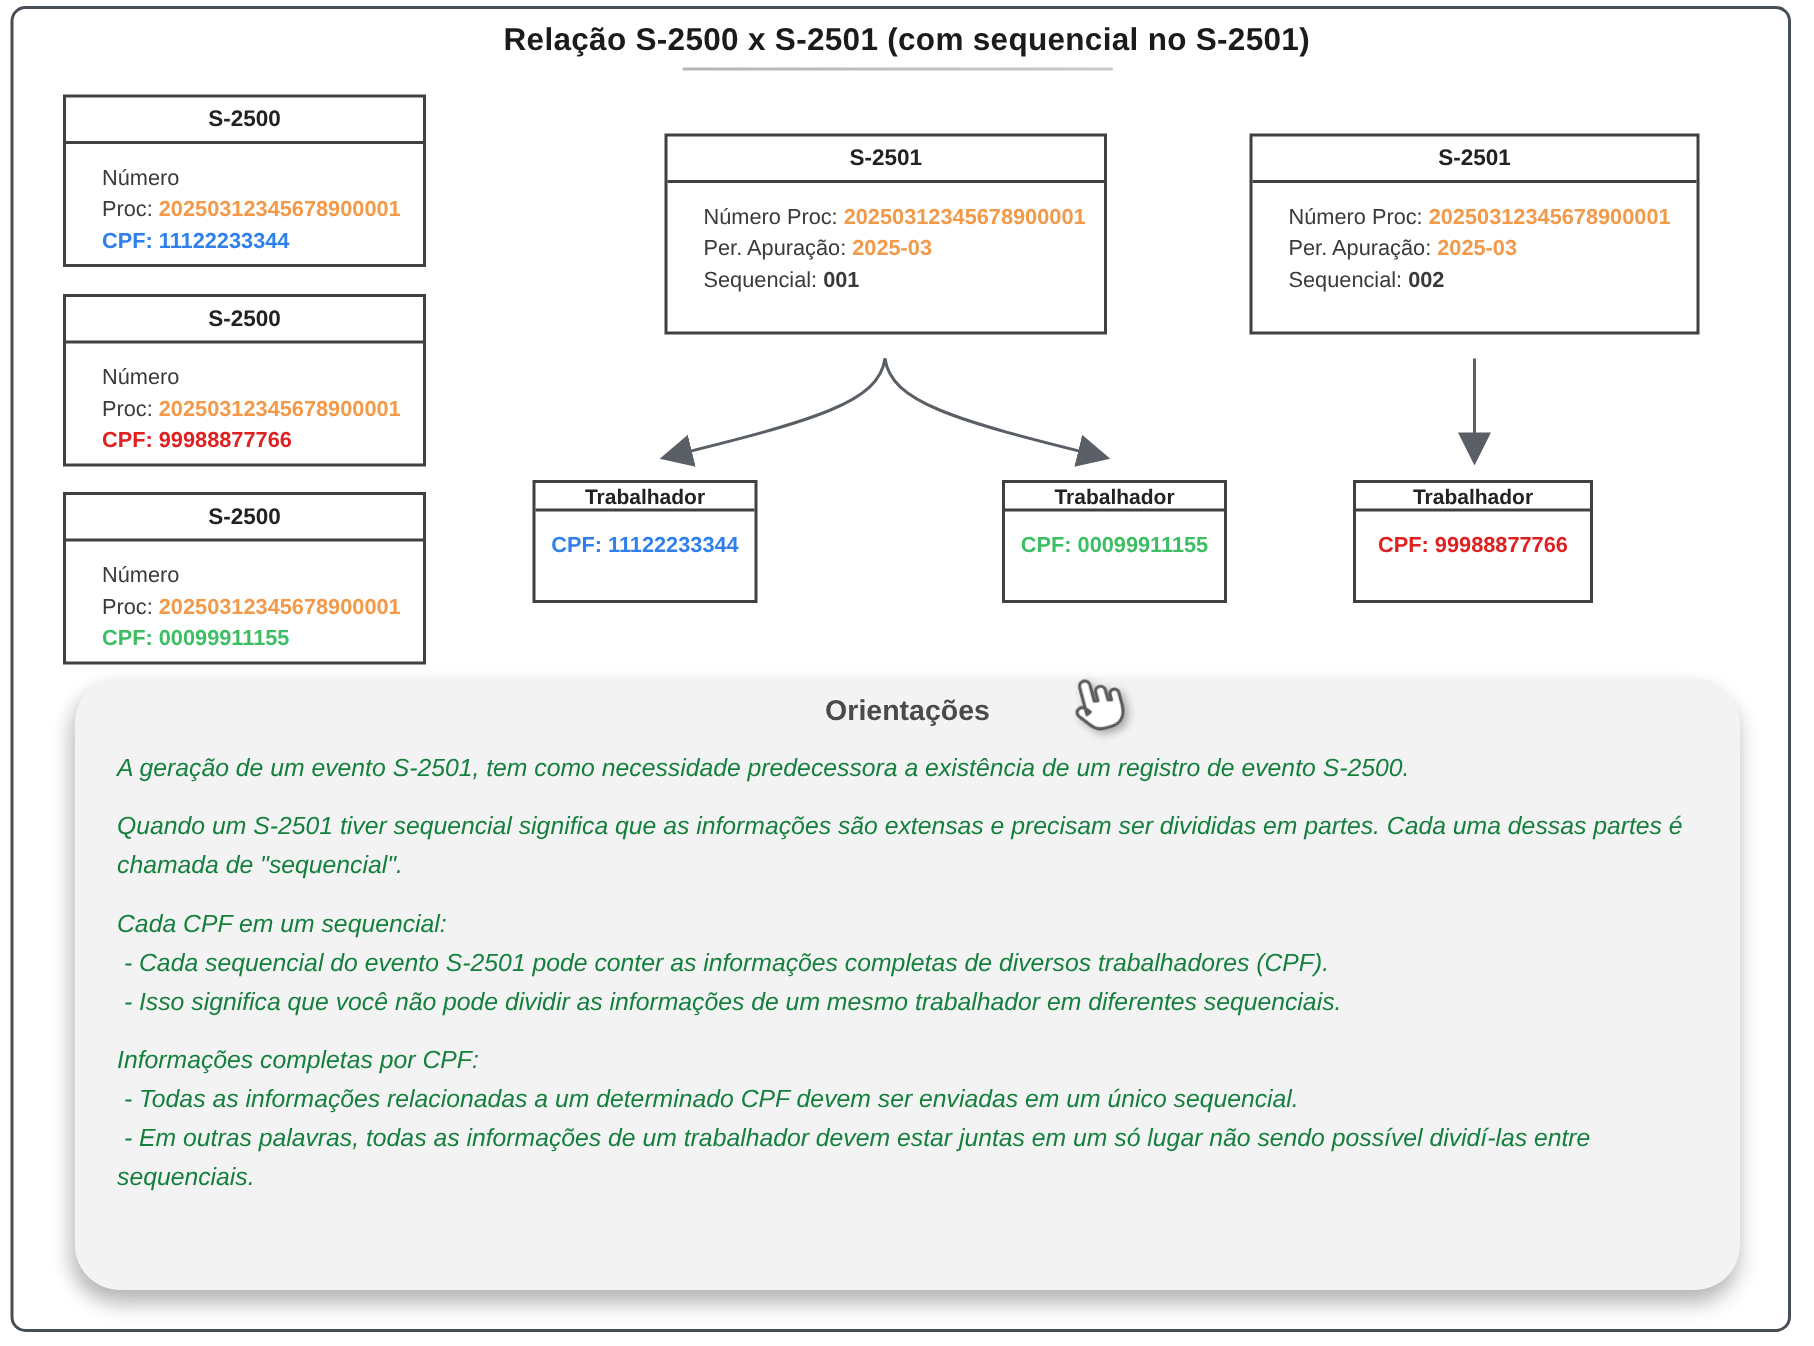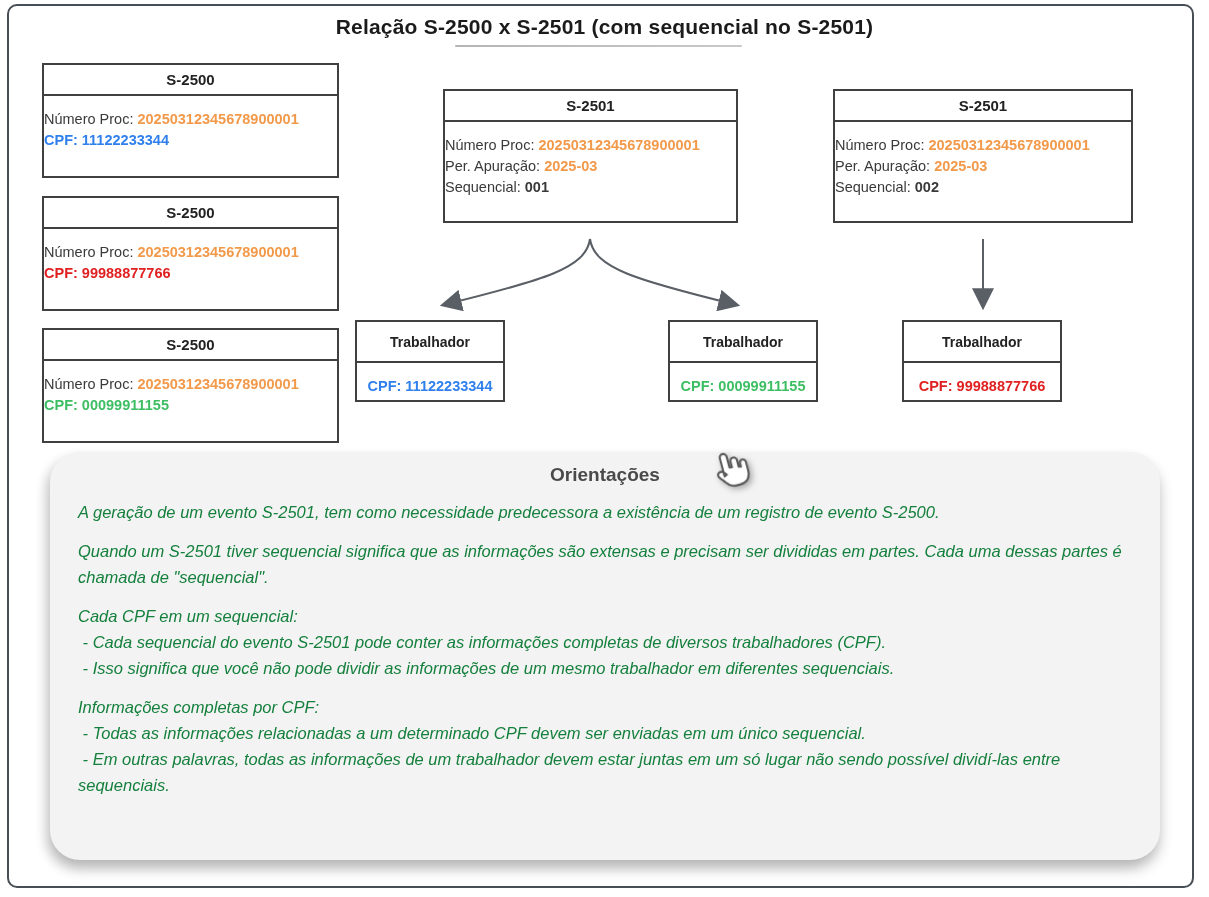--- a/index.html
+++ b/index.html
@@ -26,37 +26,37 @@
   .ebox {
     position: absolute; background: #ffffff;
     border: 2px solid #404040;
   }
   .ebox-header {
     height: 31px; border-bottom: 2px solid #404040;
     display: flex; align-items: center; justify-content: center;
     font-size: 15px; font-weight: bold; color: #222222;
   }
   .ebox-body {
-    padding: 13px 12px 0 0; font-size: 14.5px; line-height: 21px; color: #3a3a3a;
+    padding: 13px 12px 0 24px; font-size: 14.5px; line-height: 21px; color: #3a3a3a;
   }
   .val { font-weight: bold; }
   .val.sp { margin-left: 4px; }
   .cpf-line { font-weight: bold; }
 
-  .b2500 { left: 42px; width: 297px; height: 115px; }
+  .b2500 { left: 42px; width: 242px; height: 115px; }
   .b2500-1 { top: 63px; }
   .b2500-2 { top: 196px; }
   .b2500-3 { top: 328px; }
 
   .b2501 { top: 89px; height: 134px; }
   .b2501-1 { left: 443px; width: 295px; }
   .b2501-2 { left: 833px; width: 300px; }
 
   .btrab { top: 320px; height: 82px; }
-  .btrab .ebox-header { height: 41px; font-size: 14px; }
+  .btrab .ebox-header { height: 19px; font-size: 14px; }
   .btrab .ebox-body { padding: 13px 6px 0 6px; text-align: center; font-weight: bold; }
   .btrab-1 { left: 355px; width: 150px; }
   .btrab-2 { left: 668px; width: 150px; }
   .btrab-3 { left: 902px; width: 160px; }
 
   svg.arrows {
     position: absolute; left: 0; top: 0; width: 1209px; height: 897px;
     pointer-events: none;
   }
 

